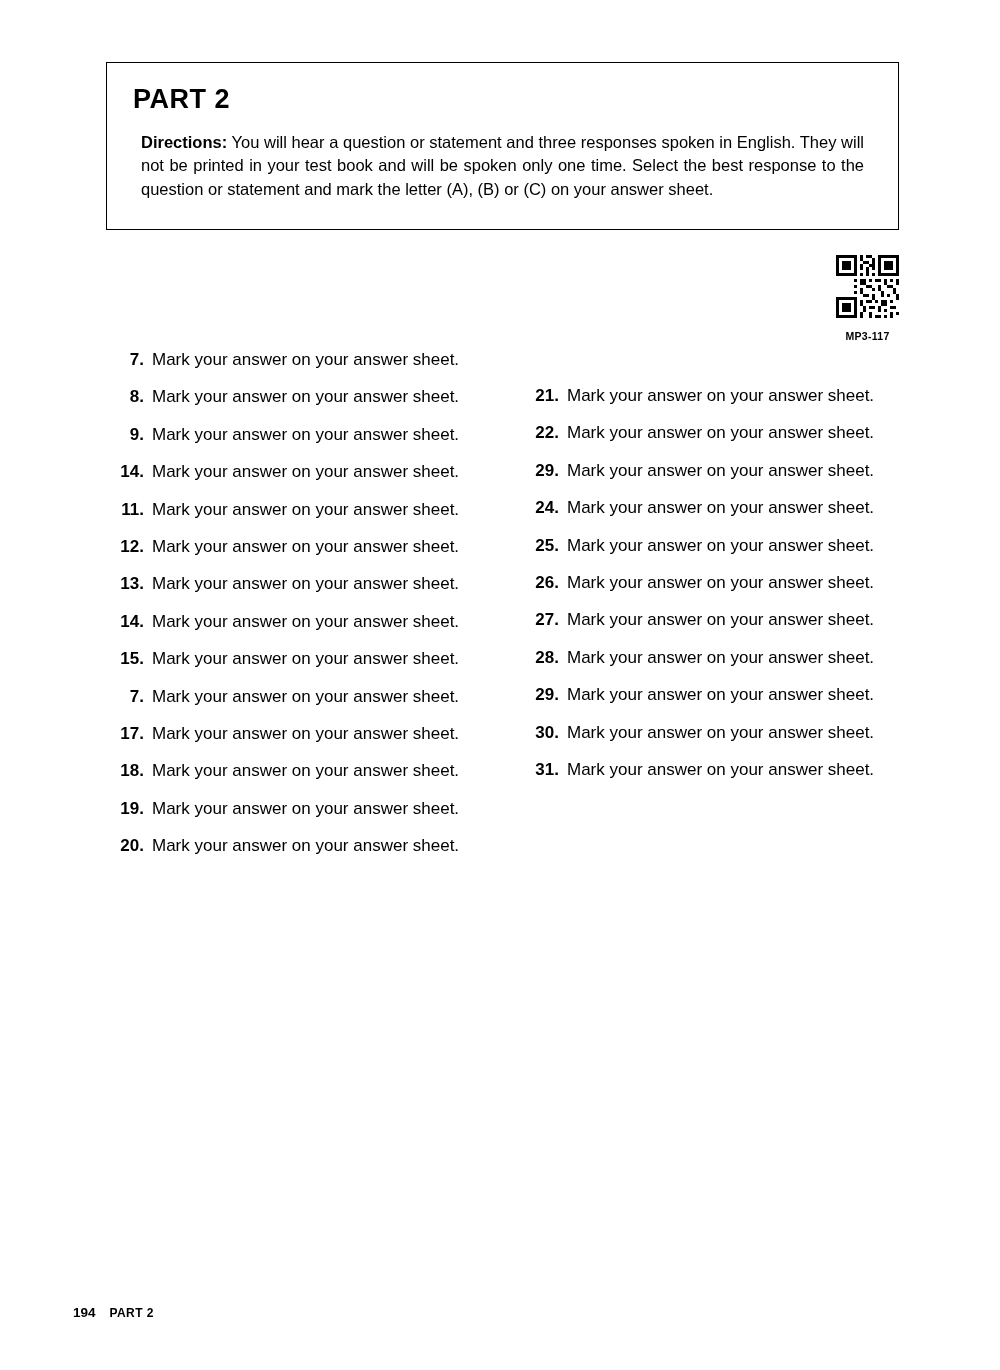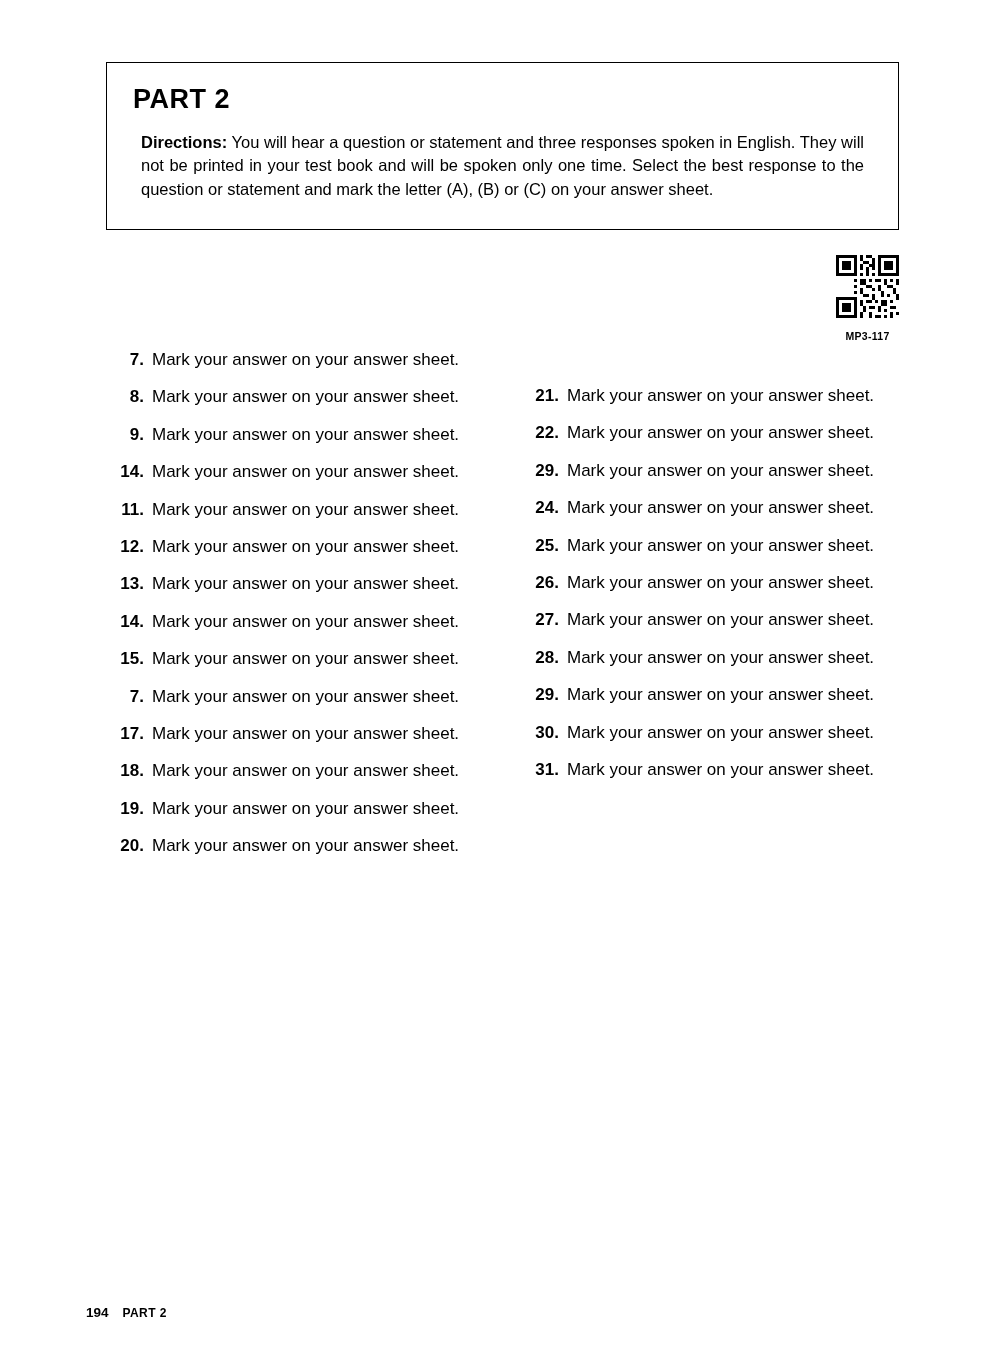--- a/index.html
+++ b/index.html
@@ -101,21 +101,21 @@
     flex: 0 0 auto;
     white-space: nowrap;
   }
   .q-text {
     white-space: nowrap;
   }
 
   
   .footer {
     position: absolute;
-    left: 86px;
+    left: 73px;
     top: 1305px;
     font-size: 12.5px;
     font-weight: bold;
     display: flex;
     align-items: baseline;
   }
   .footer-page {
     margin-right: 14px;
     font-size: 13.5px;
   }

